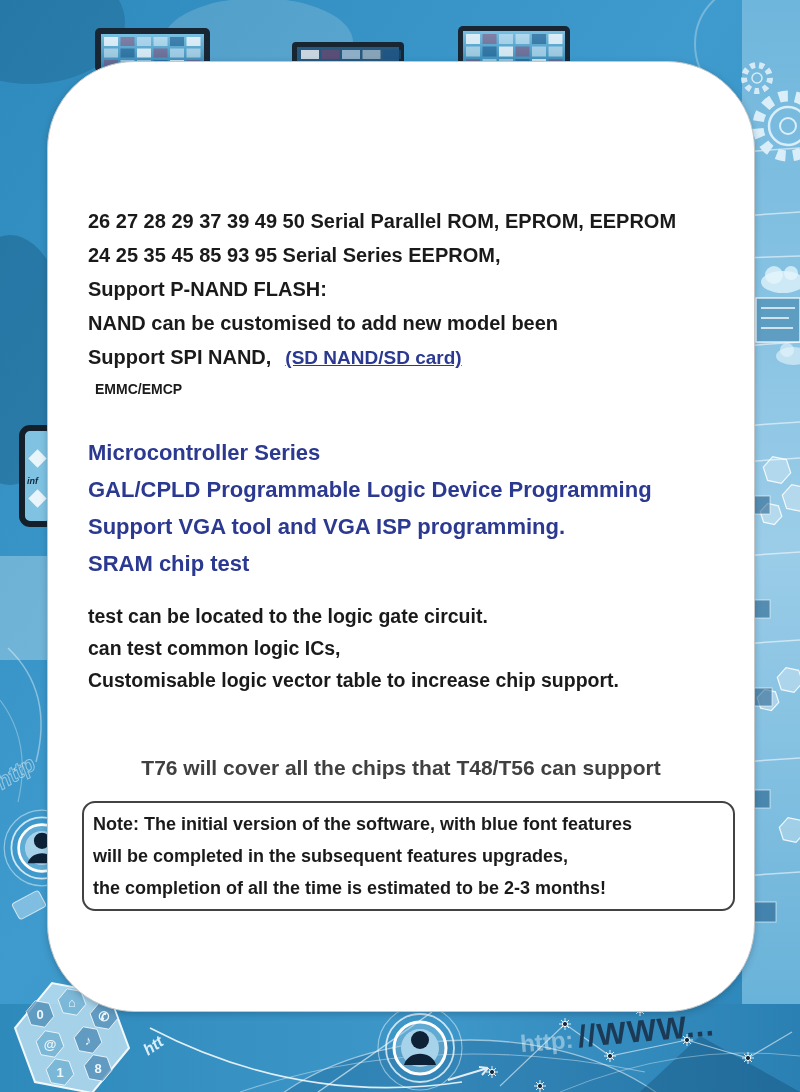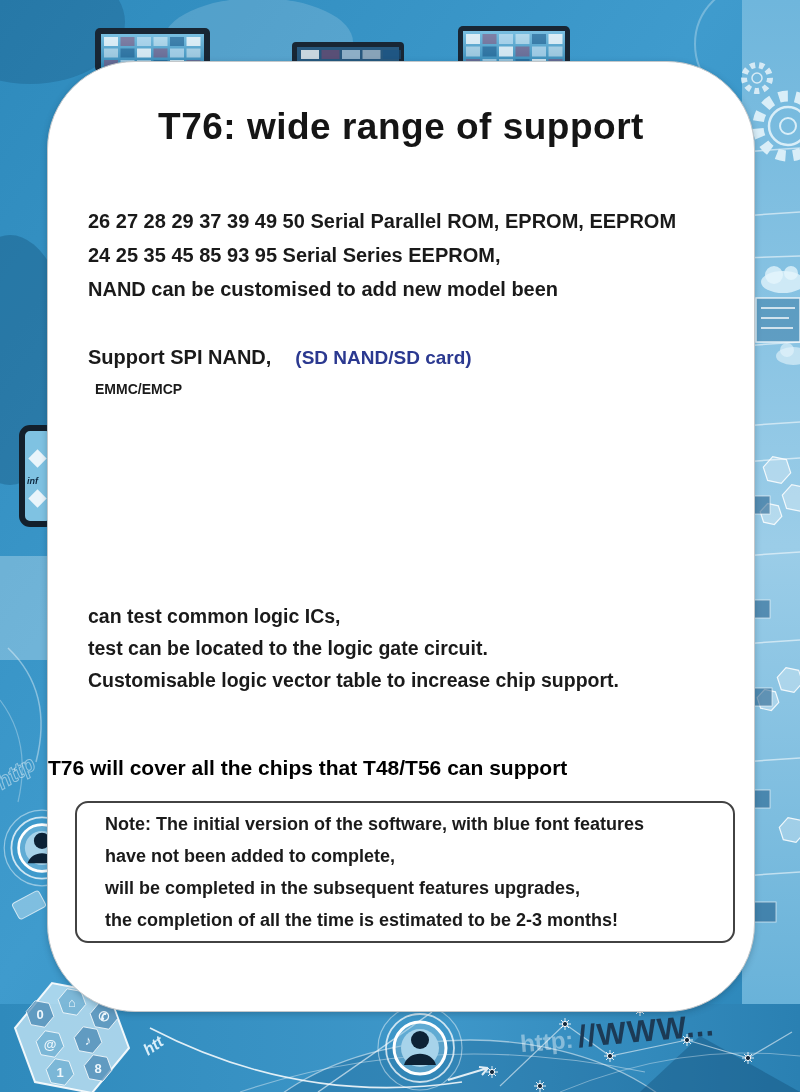--- a/index.html
+++ b/index.html
@@ -22,41 +22,41 @@
   }
   .txtline{white-space:nowrap;}
   .rom-lines{
     position:absolute;top:142px;left:40px;right:14px;
     font-size:20px;line-height:34px;color:#1a1a1a;
   }
   .spi-row{
     position:absolute;top:278px;left:40px;right:14px;
     font-size:20px;line-height:34px;color:#1a1a1a;white-space:nowrap;
   }
-  .spi-row .blue-part{font-size:19px;color:#2b3990;margin-left:24px;}
+  .spi-row .blue-part{font-size:19px;color:#2b3990;margin-left:14px;text-decoration:underline;}
   .emmc-row{
     position:absolute;top:310px;left:47px;right:14px;
     font-size:14px;line-height:34px;color:#1a1a1a;white-space:nowrap;
   }
   .mcu-lines{
     position:absolute;top:372px;left:40px;right:10px;
     font-size:22px;line-height:37px;color:#2b3990;
   }
   .logic-lines{
     position:absolute;top:538px;left:40px;right:10px;
     font-size:19.5px;line-height:32px;color:#1a1a1a;
   }
   .cover-line{
-    position:absolute;top:694px;left:0;width:100%;text-align:left;
-    font-size:21px;color:#000000;white-space:nowrap;
+    position:absolute;top:694px;left:0;width:100%;text-align:center;
+    font-size:21px;color:#404040;white-space:nowrap;
   }
   .note-box{
-    position:absolute;top:739px;left:27px;right:19px;
+    position:absolute;top:739px;left:34px;right:19px;
     border:2px solid #424242;border-radius:13px;
-    padding:5px 28px;box-sizing:border-box;
+    padding:5px 9px;box-sizing:border-box;
     font-size:18px;line-height:32px;color:#1a1a1a;
   }
 </style>
 </head>
 <body>
 
 <div class="stage">
 
   <svg class="bg" width="800" height="1092" viewBox="0 0 800 1092">
     <defs>
@@ -305,43 +305,48 @@
 
       <g transform="rotate(-5 660 1036)">
         <text x="520" y="1040" font-size="24" fill="rgba(255,255,255,0.4)">http:</text>
         <text x="578" y="1040" font-size="31" letter-spacing="1" fill="#1c3a55">//WWW...</text>
       </g>
     </g>
   </svg>
 
   <div class="card">
 
-    <div class="title">T76: wide range of support</div>
 
     <div class="rom-lines">
       <div class="txtline">26 27 28 29 37 39 49 50 Serial Parallel ROM, EPROM, EEPROM</div>
       <div class="txtline">24 25 35 45 85 93 95 Serial Series EEPROM,</div>
+      <div class="txtline">Support P-NAND FLASH:</div>
       <div class="txtline">NAND can be customised to add new model been</div>
     </div>
 
     <div class="spi-row">
       <span>Support SPI NAND,</span><span class="blue-part">(SD NAND/SD card)</span>
     </div>
 
     <div class="emmc-row">EMMC/EMCP</div>
 
+    <div class="mcu-lines">
+      <div class="txtline">Microcontroller Series</div>
+      <div class="txtline">GAL/CPLD Programmable Logic Device Programming</div>
+      <div class="txtline">Support VGA tool and VGA ISP programming.</div>
+      <div class="txtline">SRAM chip test</div>
+    </div>
 
     <div class="logic-lines">
+      <div class="txtline">test can be located to the logic gate circuit.</div>
       <div class="txtline">can test common logic ICs,</div>
-      <div class="txtline">test can be located to the logic gate circuit.</div>
       <div class="txtline">Customisable logic vector table to increase chip support.</div>
     </div>
 
     <div class="cover-line">T76 will cover all the chips that T48/T56 can support</div>
 
     <div class="note-box">
       <div class="txtline">Note: The initial version of the software, with blue font features</div>
-      <div class="txtline">have not been added to complete,</div>
       <div class="txtline">will be completed in the subsequent features upgrades,</div>
       <div class="txtline">the completion of all the time is estimated to be 2-3 months!</div>
     </div>
   </div>
 </div>
 
 </body></html>

